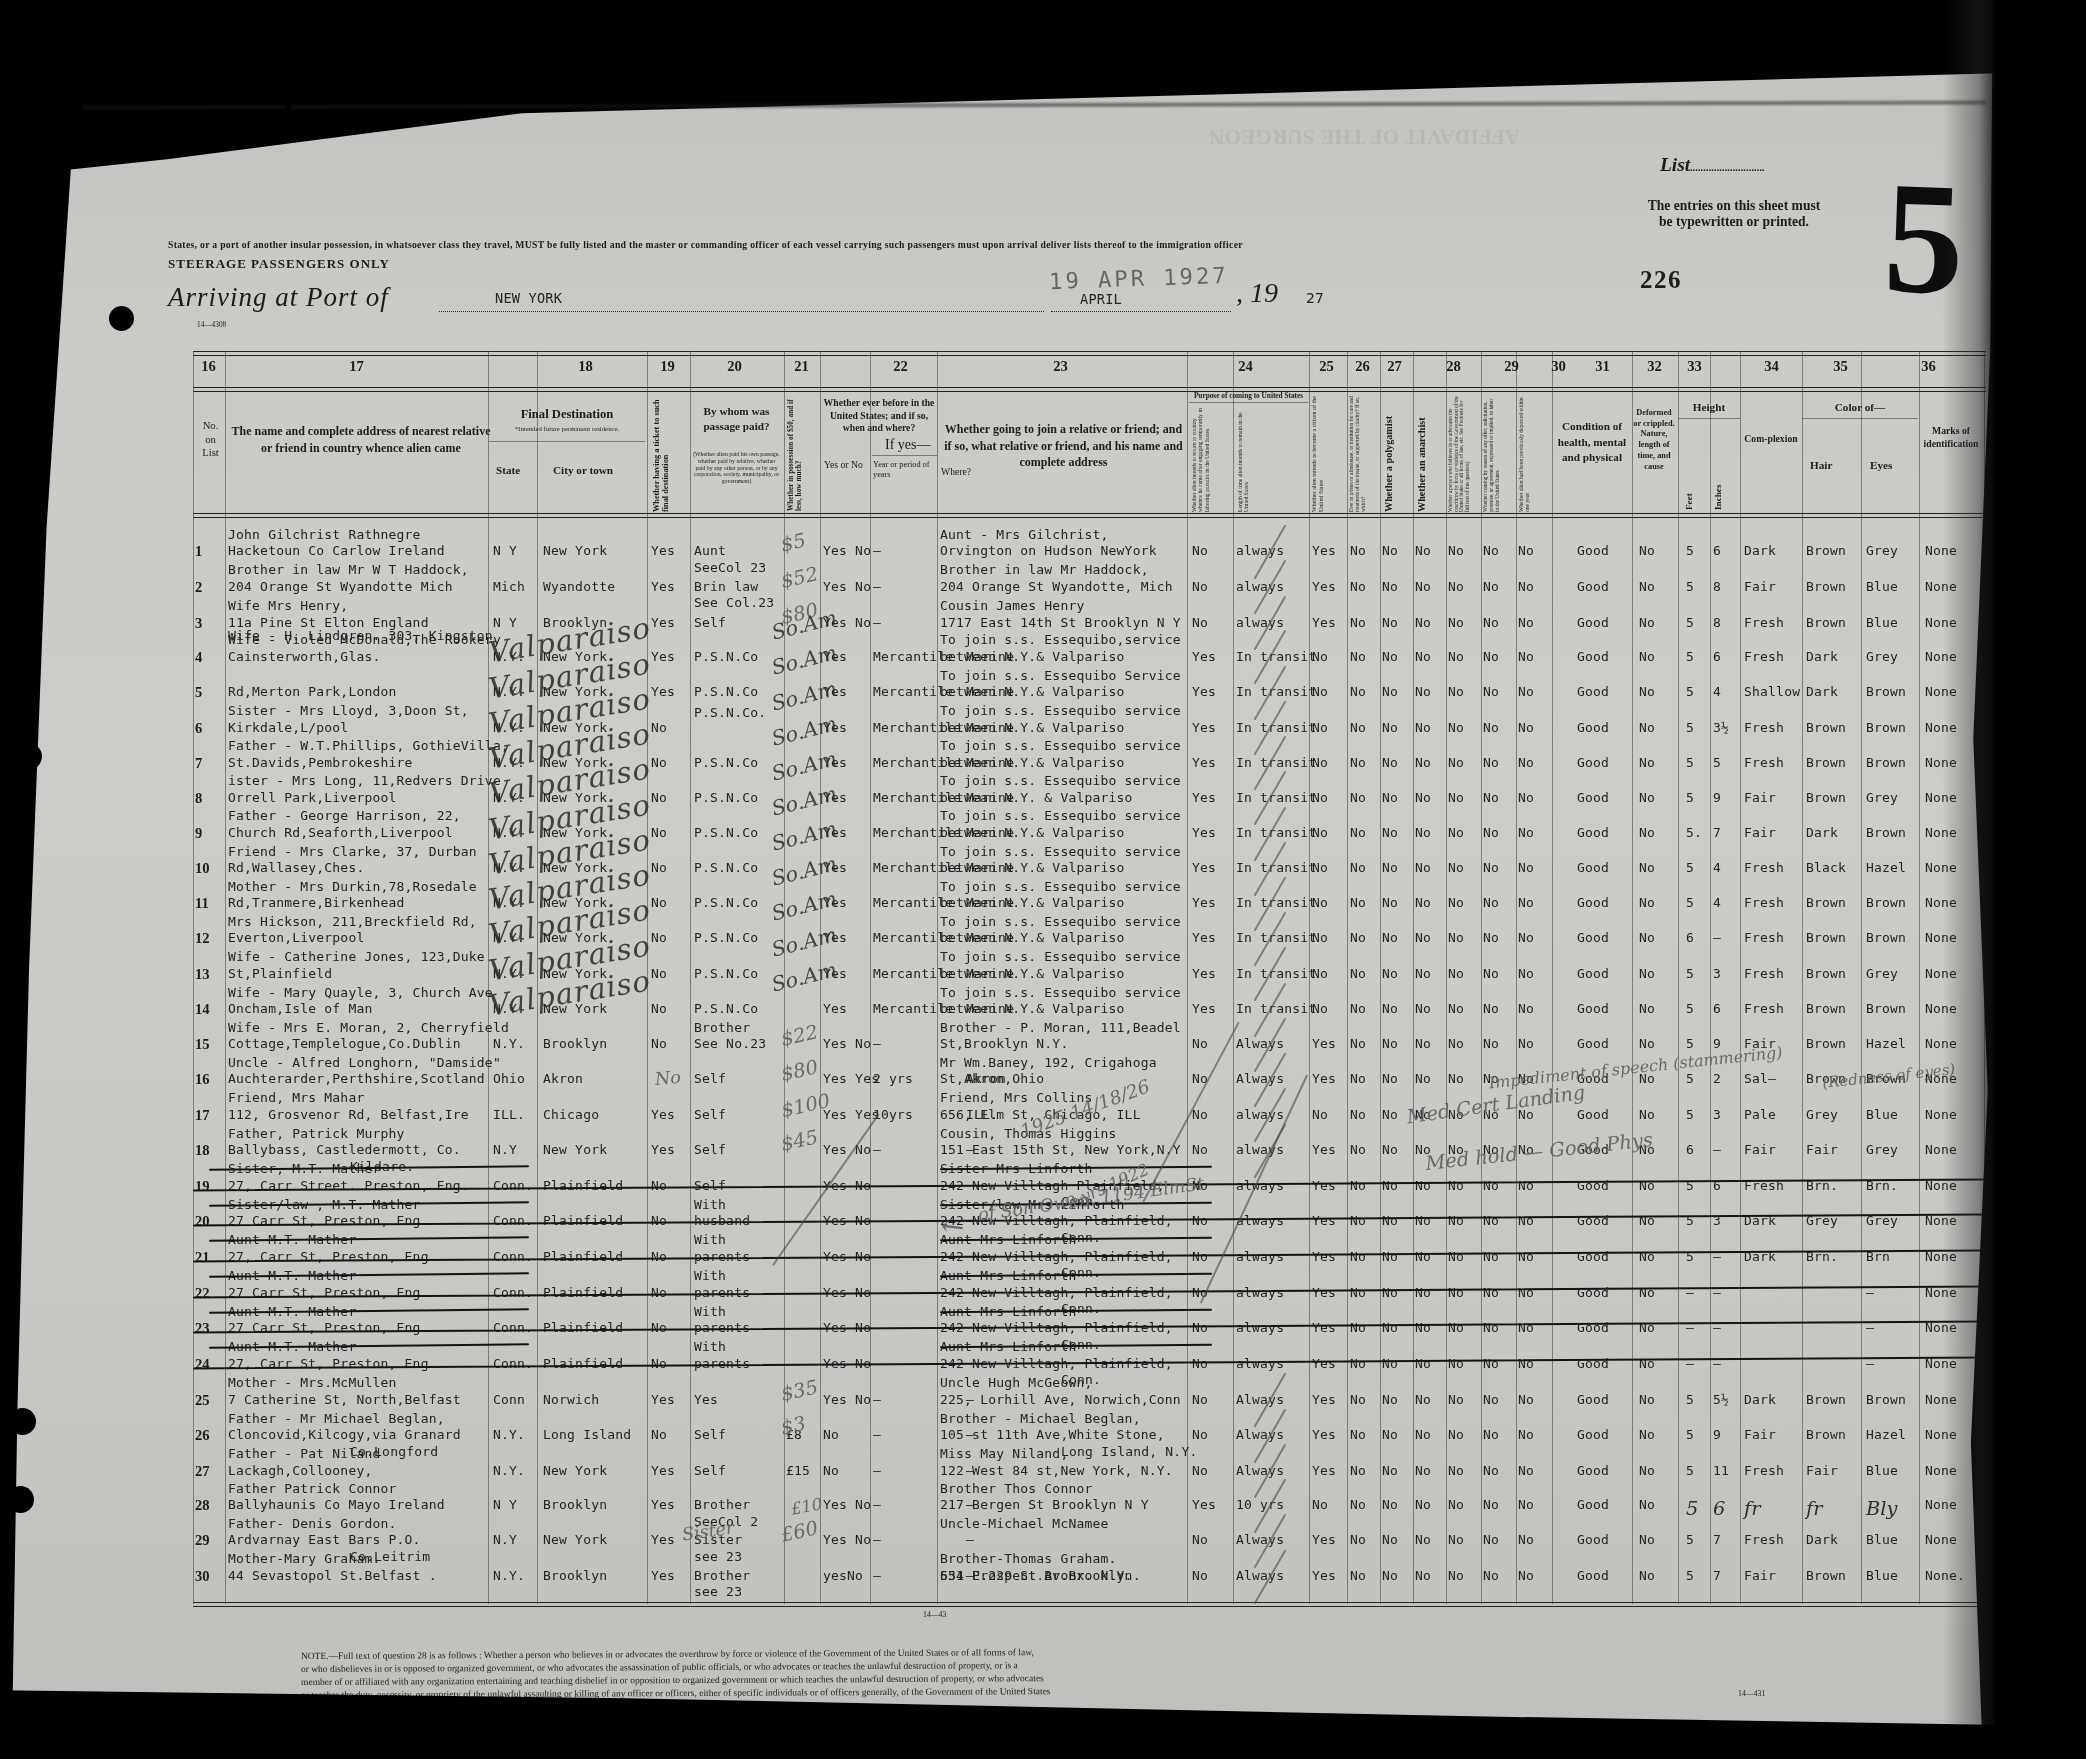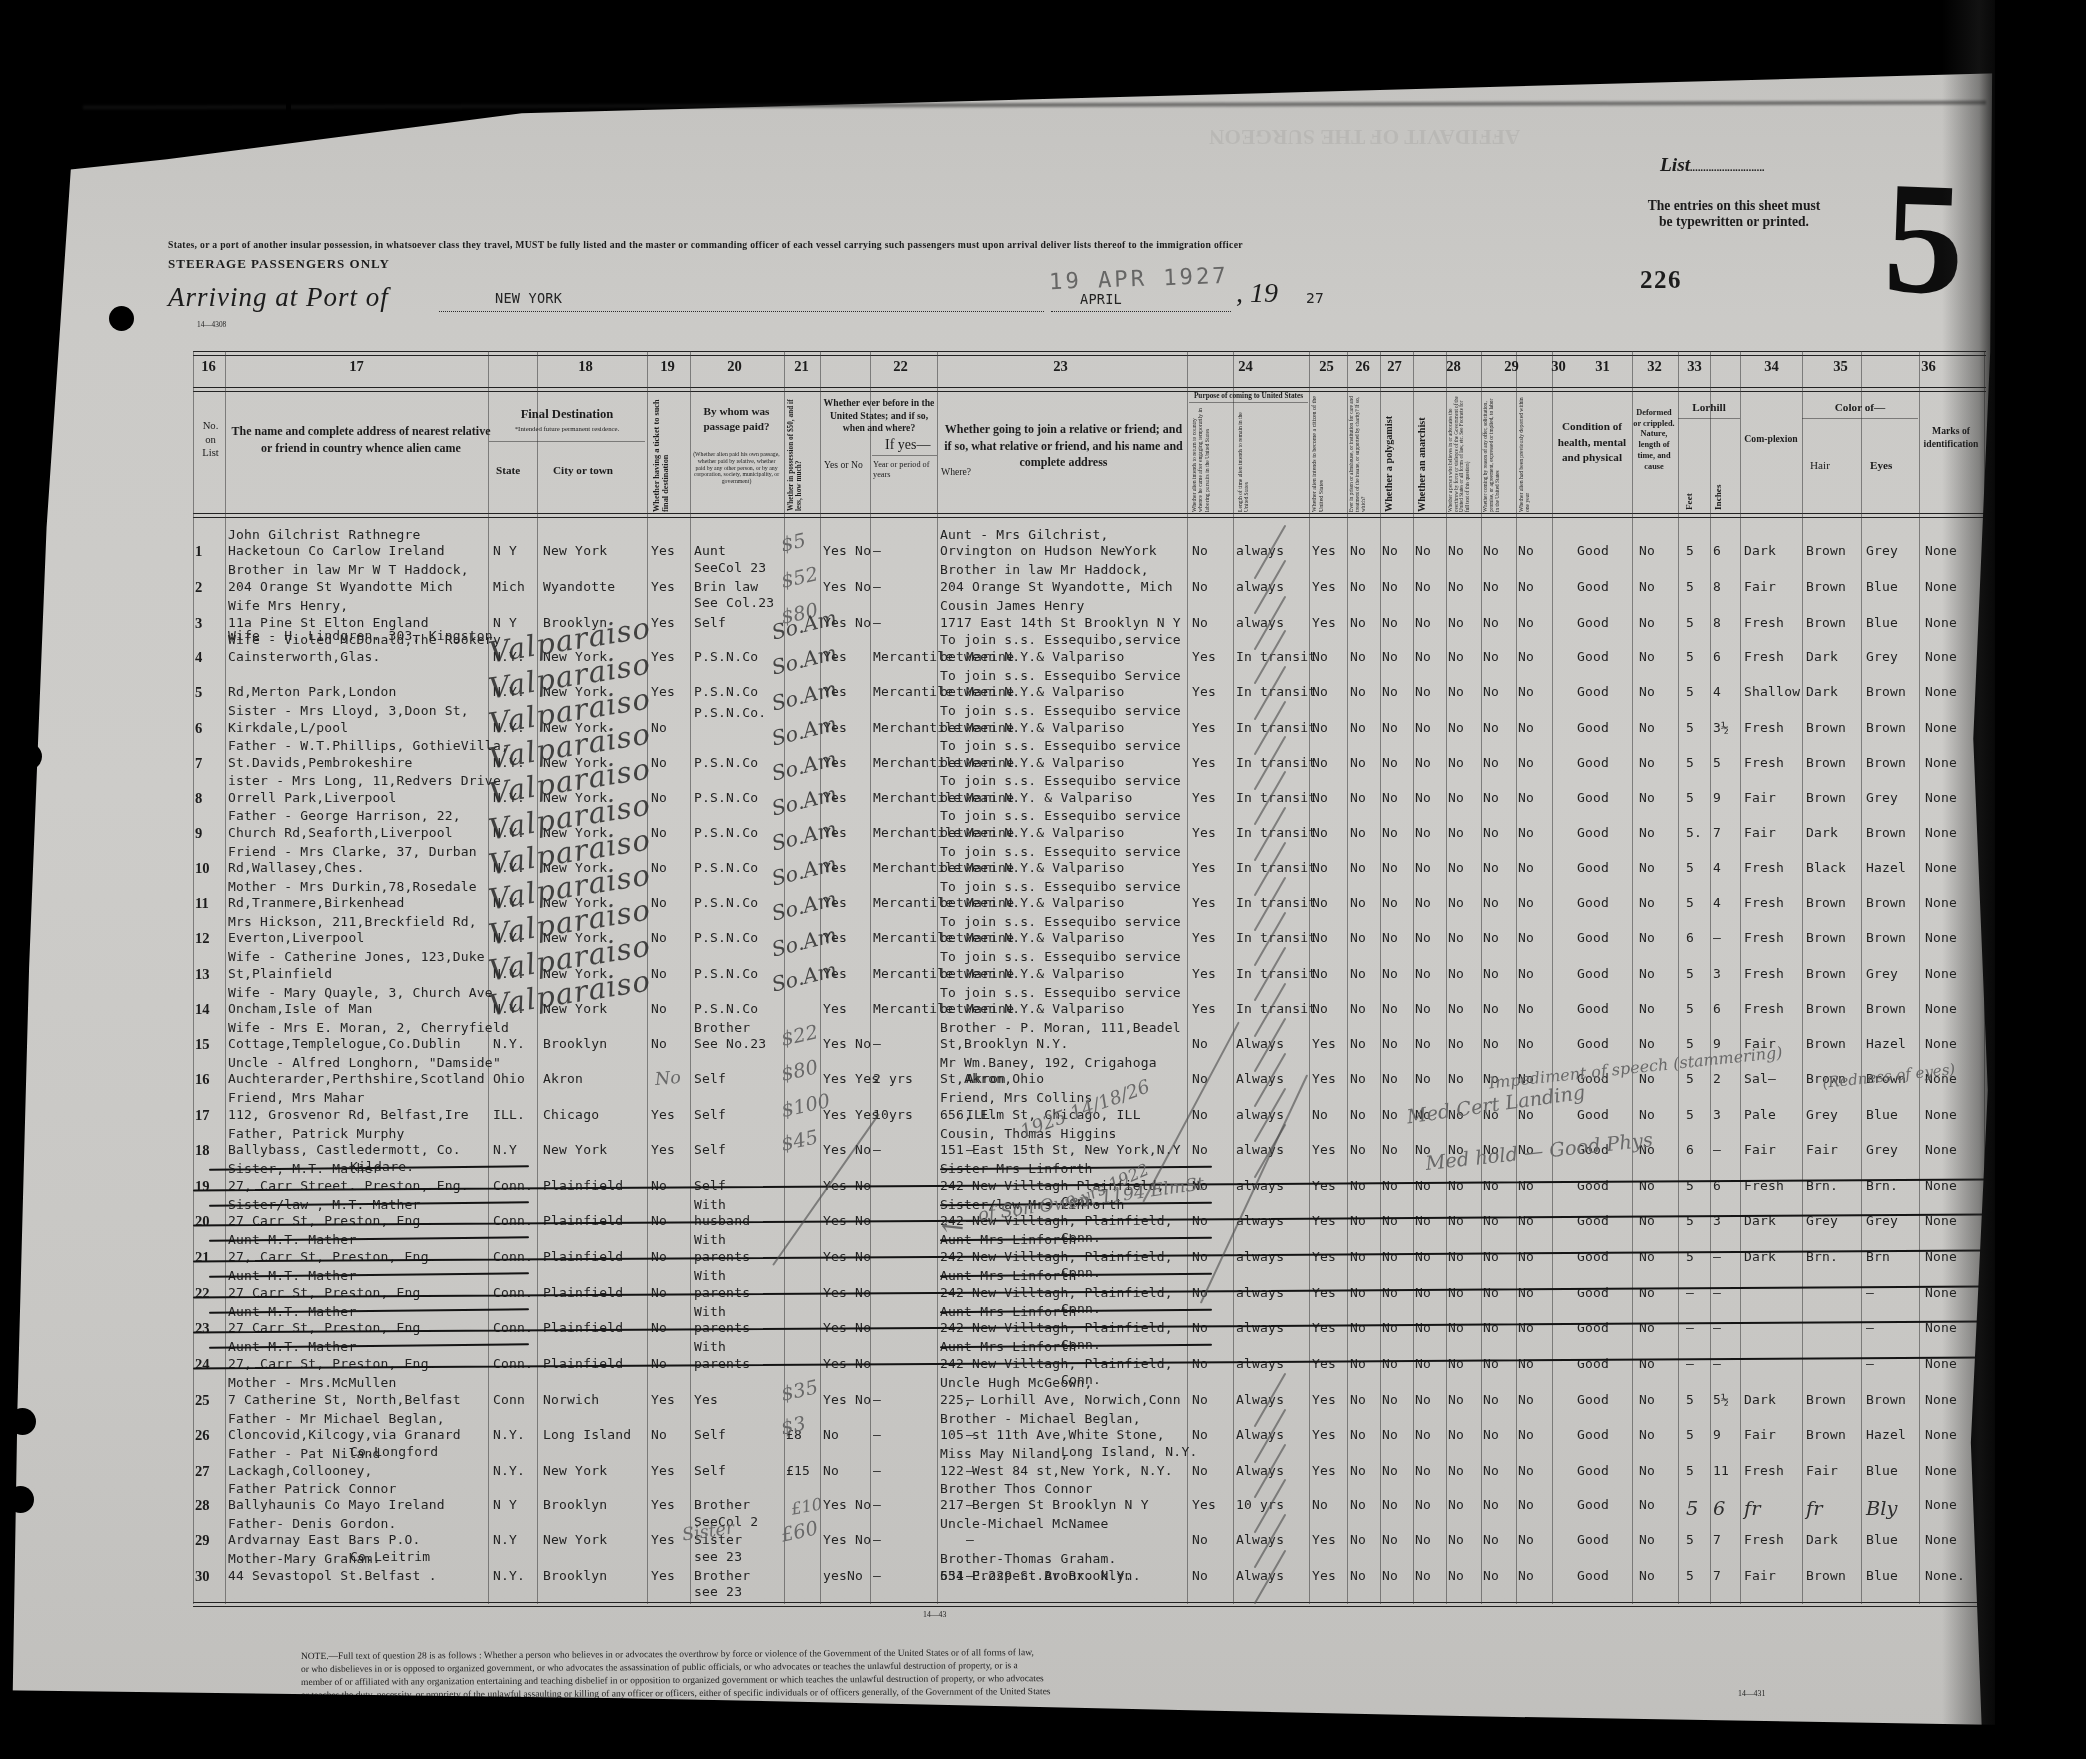--- a/index.html
+++ b/index.html
@@ -137,28 +137,28 @@
       <div class="abs vtext" style="left:1237px;top:406px;height:106px;font-size:5.6px;width:29px;">Length of time alien intends to remain in the United States</div>
       <div class="abs vtext" style="left:1311px;top:394px;height:118px;font-size:6px;width:34px;">Whether alien intends to become a citizen of the United States</div>
       <div class="abs vtext" style="left:1349px;top:394px;height:118px;font-size:5.3px;width:29px;">Ever in prison or almshouse, or institution for care and treatment of the insane, or supported by charity? If so, which?</div>
       <div class="abs vtext" style="left:1383px;top:394px;height:118px;font-size:10.2px;font-weight:bold;">Whether a polygamist</div>
       <div class="abs vtext" style="left:1416px;top:394px;height:118px;font-size:10.2px;font-weight:bold;">Whether an anarchist</div>
       <div class="abs vtext" style="left:1448px;top:394px;height:118px;font-size:5.1px;width:31px;">Whether a person who believes in or advocates the overthrow by force or violence of the Government of the United States or all forms of law, etc. See Footnote for full text of this question)</div>
       <div class="abs vtext" style="left:1483px;top:394px;height:118px;font-size:5.3px;width:31px;">Whether coming by reason of any offer, solicitation, promise, or agreement, expressed or implied, to labor in the United States</div>
       <div class="abs vtext" style="left:1518px;top:394px;height:118px;font-size:5.6px;width:31px;">Whether alien had been previously deported within one year</div>
       <div class="abs printed ctr" style="left:1554px;top:419px;width:76px;font-size:11.2px;font-weight:bold;line-height:15.5px;">Condition of health, mental and physical</div>
       <div class="abs printed ctr" style="left:1632px;top:408px;width:44px;font-size:8.3px;font-weight:bold;line-height:10.7px;">Deformed or crippled. Nature, length of time, and cause</div>
-      <div class="abs printed ctr" style="left:1678px;top:401px;width:62px;font-size:11.2px;font-weight:bold;">Lorhill</div>
+      <div class="abs printed ctr" style="left:1678px;top:401px;width:62px;font-size:11.2px;font-weight:bold;">Height</div>
       <div class="hline" style="left:1678px;top:418px;width:62px;height:0.5px;opacity:.5;"></div>
       <div class="abs vtext" style="left:1684px;top:437px;height:73px;font-size:9.2px;font-weight:bold;">Feet</div>
       <div class="abs vtext" style="left:1713px;top:427px;height:83px;font-size:9.2px;font-weight:bold;">Inches</div>
       <div class="abs printed ctr" style="left:1741px;top:433px;width:60px;font-size:9.7px;font-weight:bold;line-height:12.6px;">Com-plexion</div>
       <div class="abs printed ctr" style="left:1802px;top:401px;width:116px;font-size:11.2px;font-weight:bold;">Color of—</div>
       <div class="hline" style="left:1802px;top:418px;width:116px;height:0.5px;opacity:.5;"></div>
-      <div class="abs printed" style="left:1810px;top:459px;font-size:11.2px;font-weight:normal;">Hair</div>
+      <div class="abs printed" style="left:1810px;top:459px;font-size:11.2px;font-weight:bold;">Hair</div>
       <div class="abs printed" style="left:1870px;top:459px;font-size:11.2px;font-weight:bold;">Eyes</div>
       <div class="abs printed ctr" style="left:1921px;top:425px;width:60px;font-size:9.7px;font-weight:bold;line-height:12.6px;">Marks of identification</div>
     </div>
   <div id="rows">
       <div class="abs printed" style="left:195px;top:543px;font-size:14.6px;font-weight:bold;">1</div>
       <div class="abs typed" style="left:228px;top:527px;">John Gilchrist Rathnegre</div>
       <div class="abs typed" style="left:228px;top:543px;">Hacketoun Co Carlow Ireland</div>
       <div class="abs typed" style="left:493px;top:543px;">N Y</div>
       <div class="abs typed" style="left:543px;top:543px;">New York</div>
       <div class="abs typed" style="left:651px;top:543px;">Yes</div>

